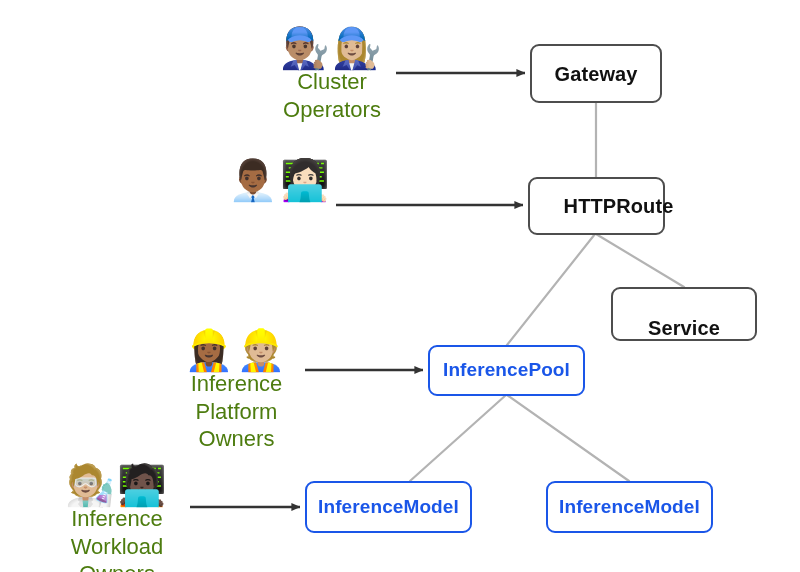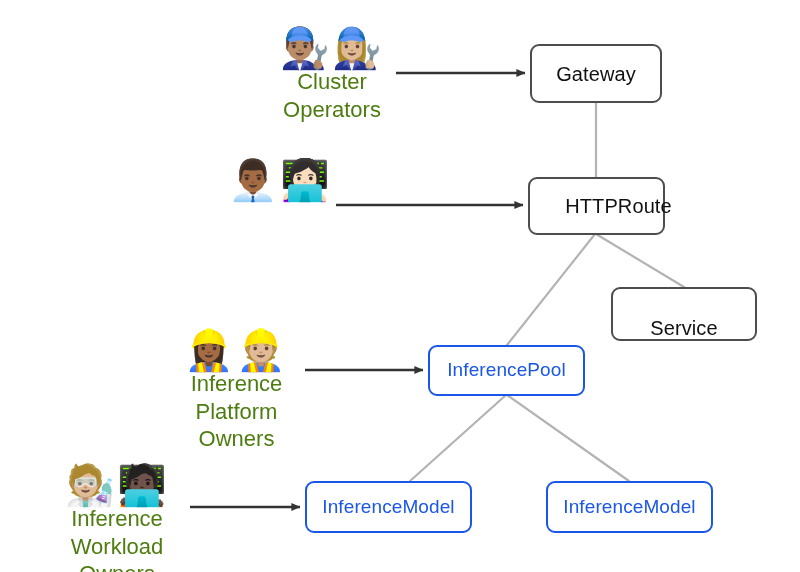--- a/index.html
+++ b/index.html
@@ -33,21 +33,21 @@
     box-sizing: border-box;
     display: flex;
     align-items: center;
     justify-content: center;
     border-radius: 9px;
     background: #ffffff;
     text-align: center;
     z-index: 3;
   }
   .node .node-label {
-    font-weight: normal;
+    font-weight: bold;
     letter-spacing: 0.1px;
     line-height: 1.1;
     white-space: nowrap;
   }
   .node.dark {
     border: 2px solid #4d4d4d;
   }
   .node.dark .node-label {
     color: #111111;
     font-size: 20px;

